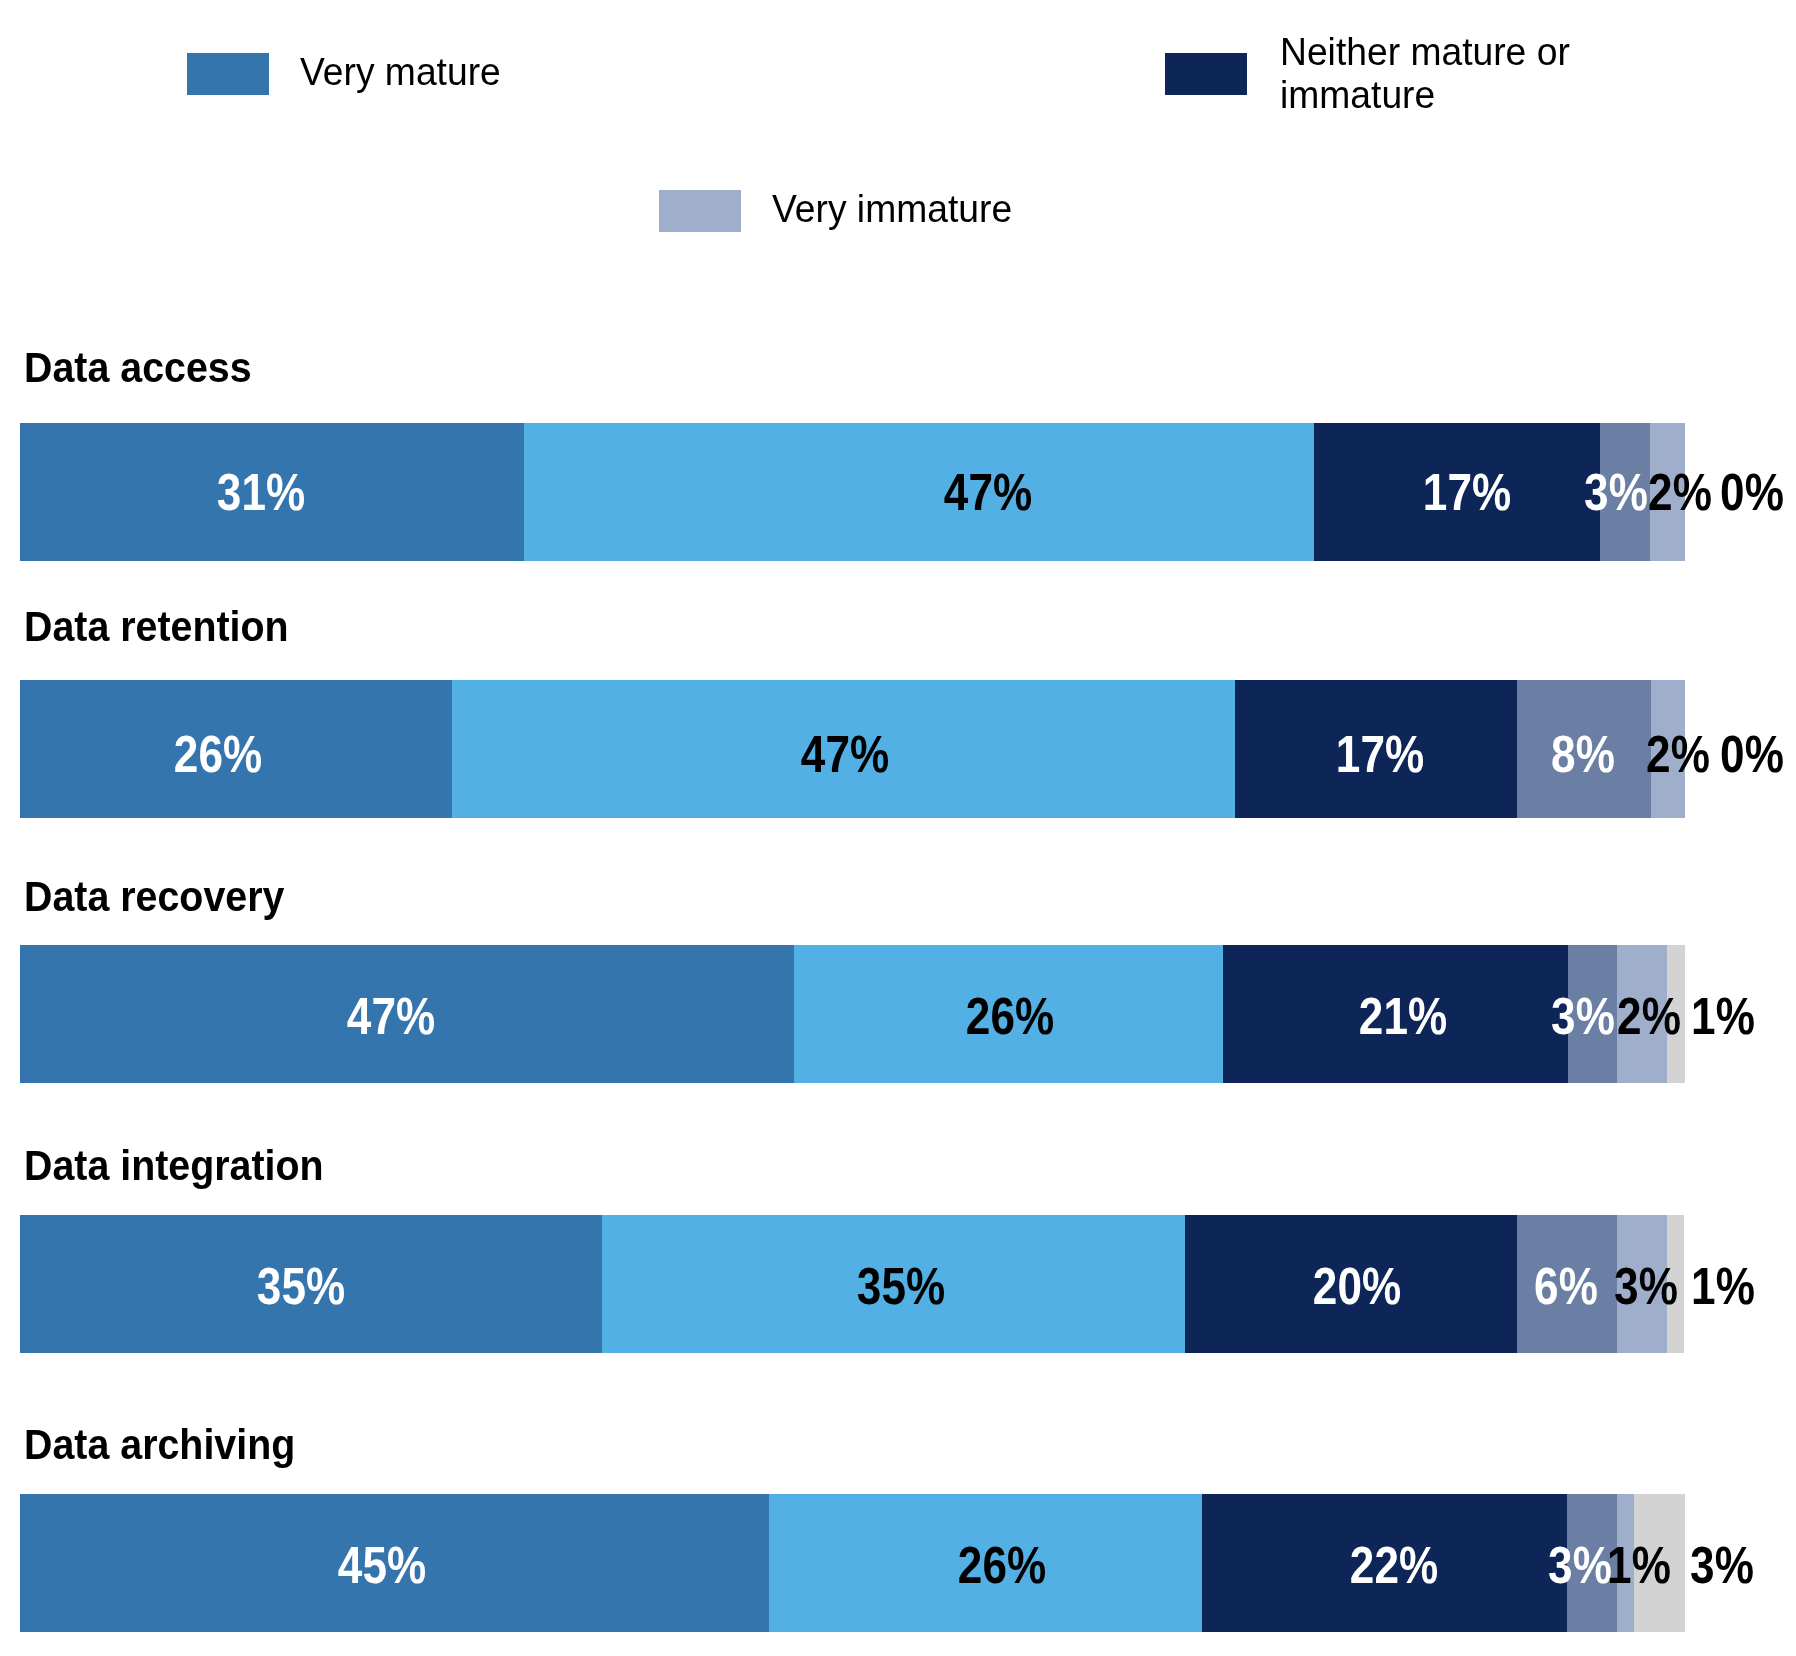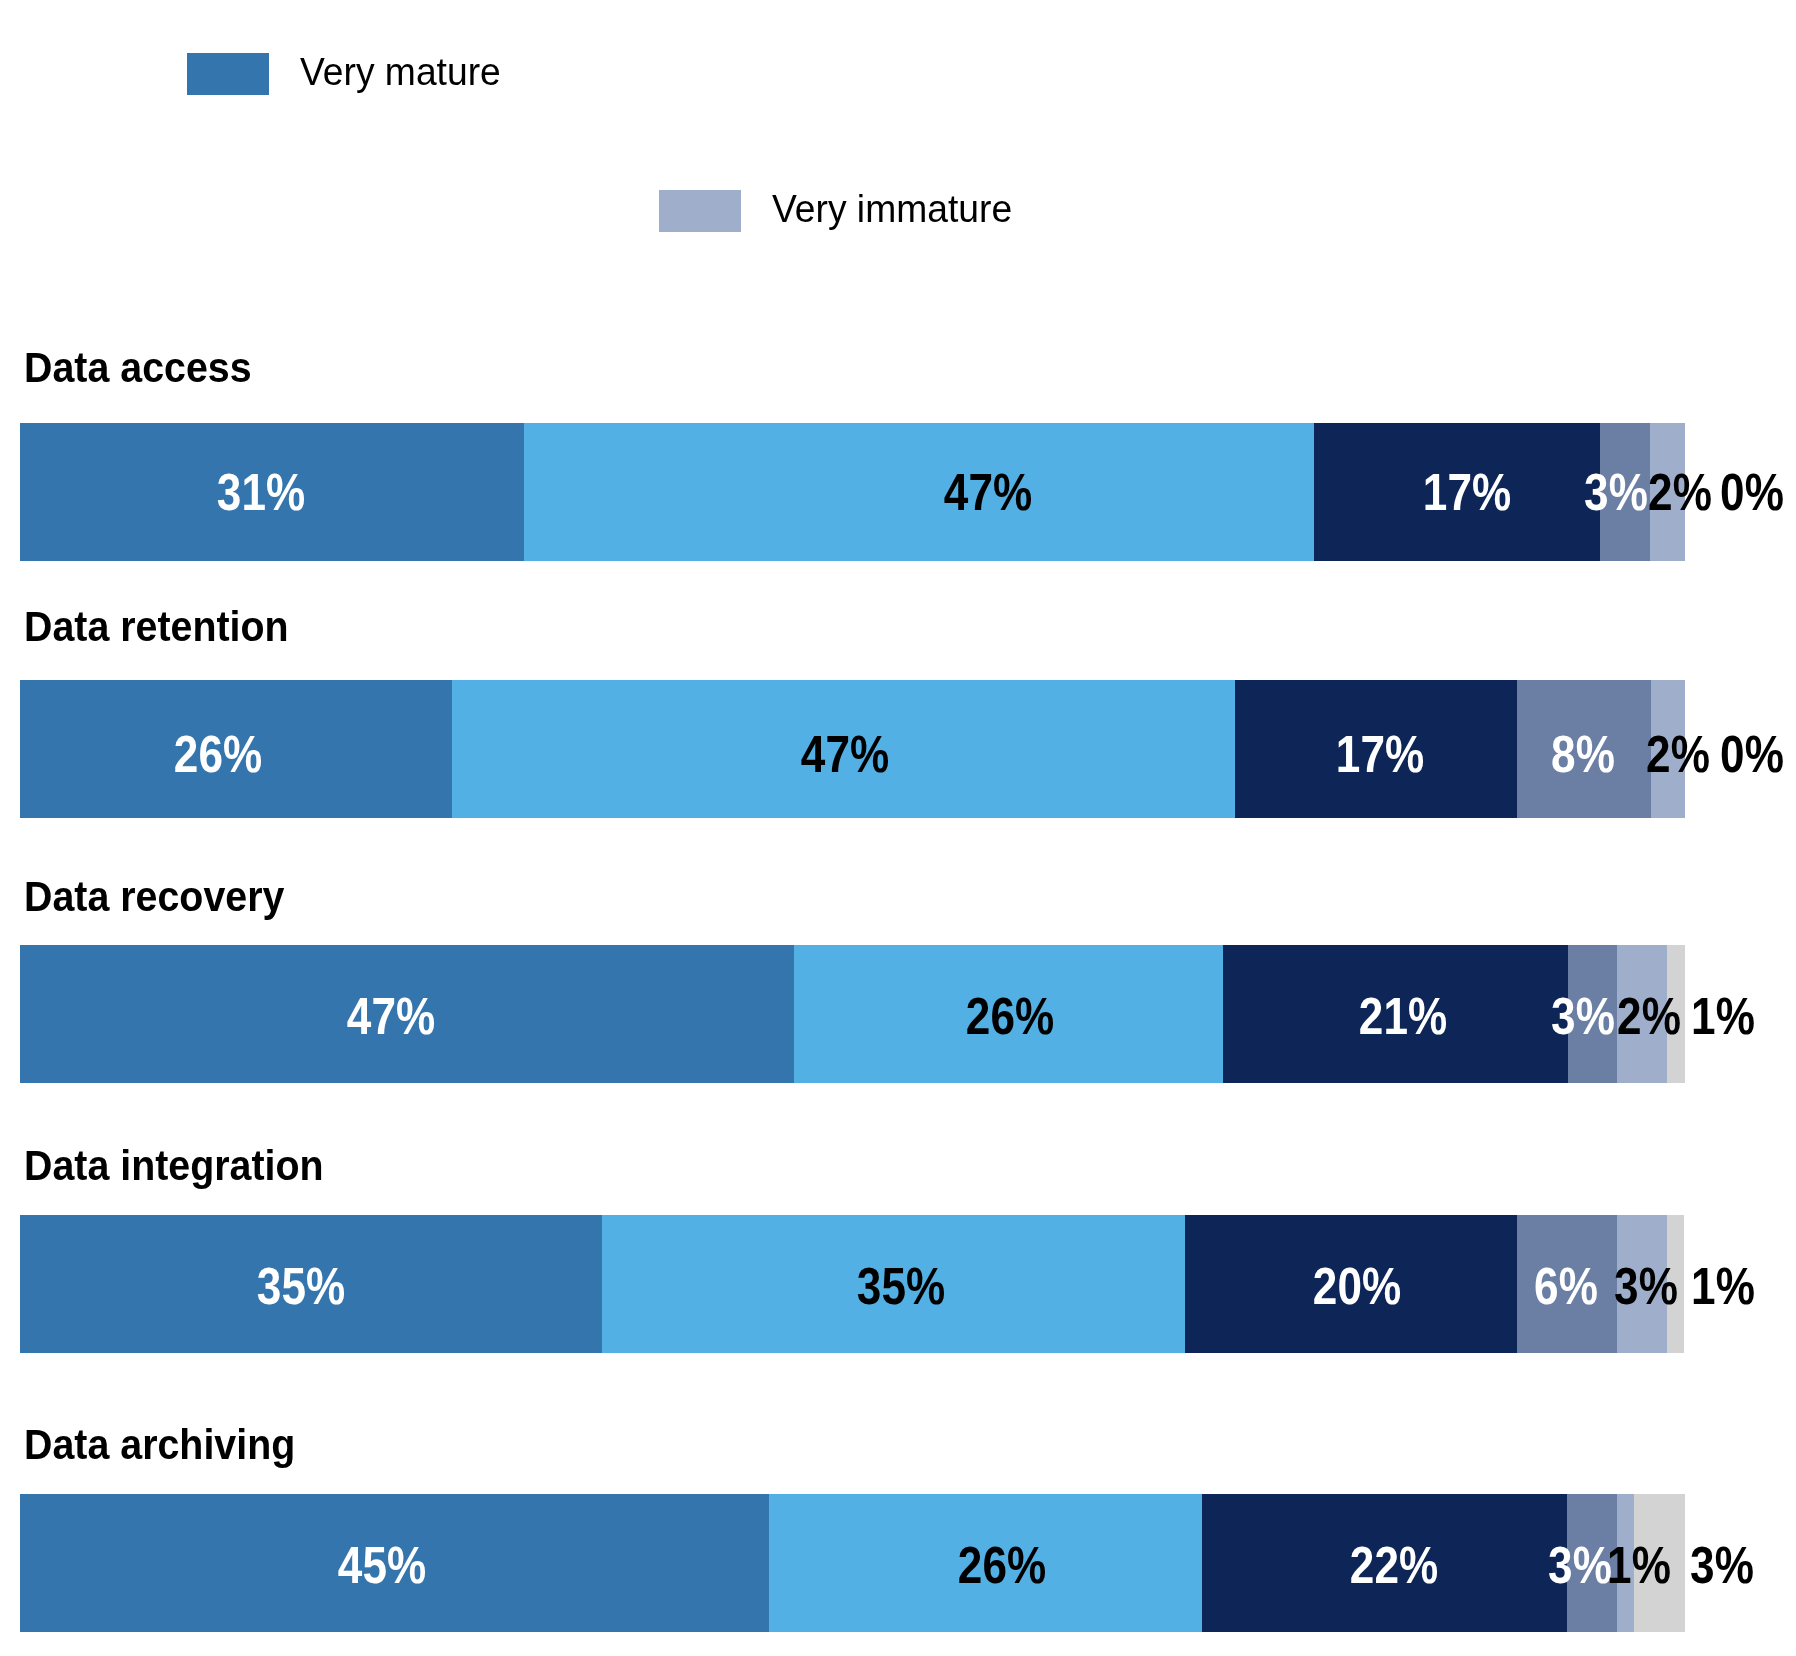--- a/index.html
+++ b/index.html
@@ -52,20 +52,25 @@
 </style>
 </head>
 <body>
 
 <div class="chart">
 
   <div class="legend">
     <div class="legend-item" style="left: 183px; top: 37px;">
       <span class="legend-swatch" style="background: rgb(53, 117, 173); width: 82px; height: 41.8px;"></span>
       <span class="legend-label" style="left: 112.9px; top: -1.6px;">Very mature</span>
+    </div>
+    <div class="legend-item" style="left: 1161.4px; top: 37px;">
+      <span class="legend-swatch" style="background: rgb(13, 38, 87); width: 82px; height: 41.8px;"></span>
+      <span class="legend-label" style="left: 114.8px; top: -21.8px; width: 330px;">Neither mature or
+immature</span>
     </div>
     <div class="legend-item" style="left: 655px; top: 173.8px;">
       <span class="legend-swatch" style="background: rgb(159, 175, 203); width: 82px; height: 41.8px;"></span>
       <span class="legend-label" style="left: 112.8px; top: -2.3px;">Very immature</span>
     </div>
   </div>
 
   <div class="bar-group" style="top: 0px;">
     <div class="bar-title" style="left: 23.9px; top: 347.2px;">Data access</div>
     <div class="bar-track" style="top: 422.8px; height: 138.2px;">

